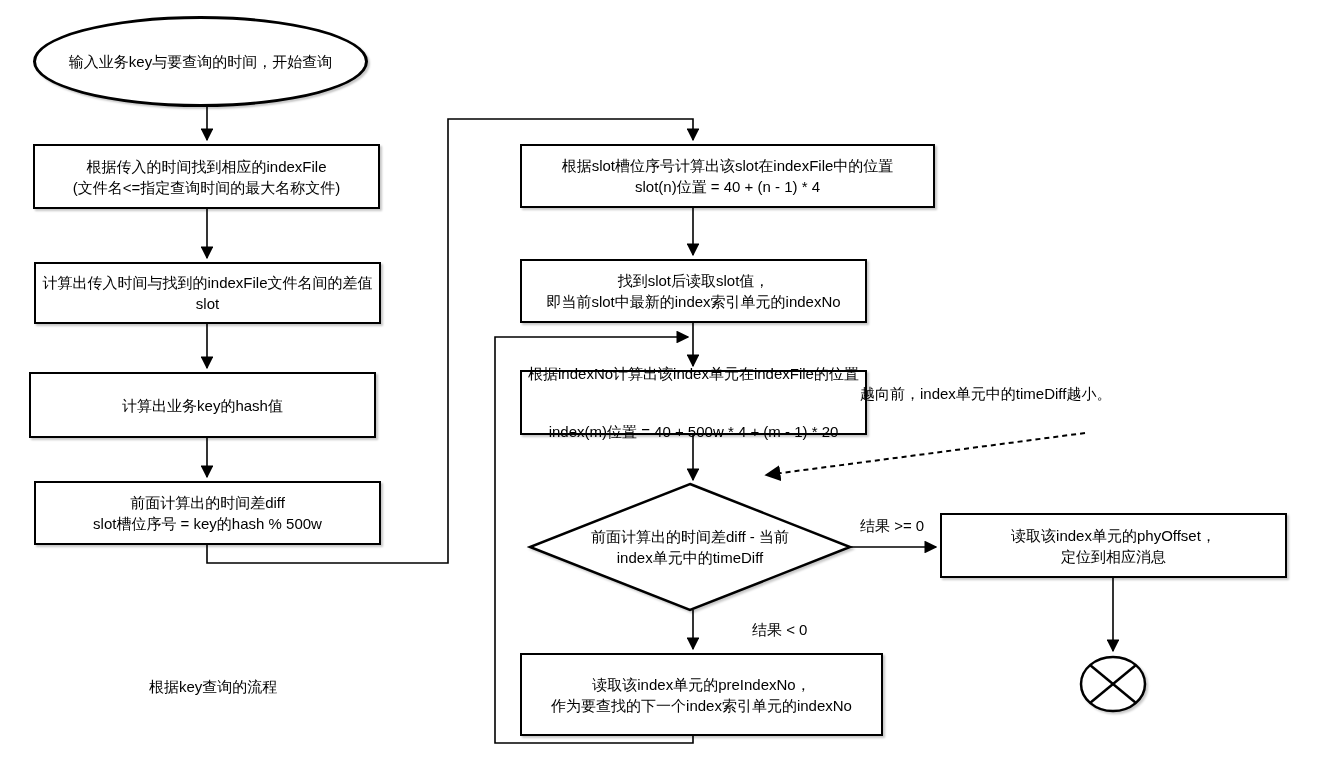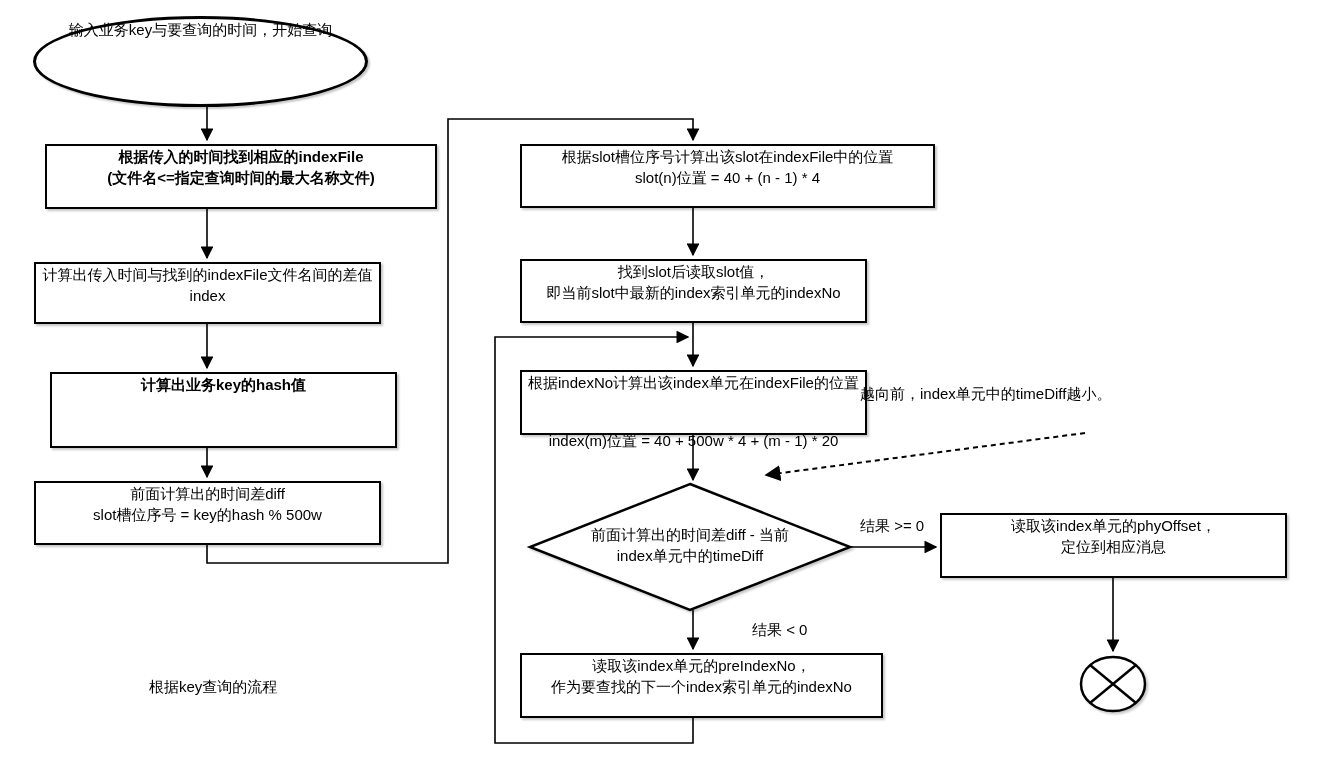--- a/index.html
+++ b/index.html
@@ -20,21 +20,21 @@
     position: absolute;
     left: 0; top: 0;
     width: 1317px;
     height: 758px;
   }
   .node {
     position: absolute;
     box-sizing: border-box;
     display: flex;
     flex-direction: column;
-    justify-content: flex-start;
+    justify-content: center;
     align-items: center;
     text-align: center;
     font-size: 15px;
     line-height: 21px;
     color: #000000;
     white-space: nowrap;
   }
   .rect {
     background: #ffffff;
     border: 2px solid #000000;
@@ -97,31 +97,31 @@
       <ellipse cx="1113" cy="684" rx="32" ry="27" fill="#ffffff" stroke="#000000" stroke-width="2.5"></ellipse>
       <line x1="1090" y1="665" x2="1136" y2="703" stroke="#000000" stroke-width="2.5"></line>
       <line x1="1136" y1="665" x2="1090" y2="703" stroke="#000000" stroke-width="2.5"></line>
     </g>
   </svg>
 
   <div class="node ellipse" style="left:33px; top:16px; width:335px; height:91px;">
     <div>输入业务key与要查询的时间，开始查询</div>
   </div>
 
-  <div class="node rect" style="left:45px; top:144px; width:392px; height:65px;font-weight:bold;">
+  <div class="node rect" style="left:33px; top:144px; width:347px; height:65px;">
     <div>根据传入的时间找到相应的indexFile</div>
     <div>(文件名&lt;=指定查询时间的最大名称文件)</div>
   </div>
 
   <div class="node rect" style="left:34px; top:262px; width:347px; height:62px;">
     <div>计算出传入时间与找到的indexFile文件名间的差值</div>
-    <div>index</div>
+    <div>slot</div>
   </div>
 
-  <div class="node rect" style="left:50px; top:372px; width:347px; height:76px;font-weight:bold;">
+  <div class="node rect" style="left:29px; top:372px; width:347px; height:66px;">
     <div>计算出业务key的hash值</div>
   </div>
 
   <div class="node rect" style="left:34px; top:481px; width:347px; height:64px;">
     <div>前面计算出的时间差diff</div>
     <div>slot槽位序号 = key的hash % 500w</div>
   </div>
 
   <div class="node rect" style="left:520px; top:144px; width:415px; height:64px;">
     <div>根据slot槽位序号计算出该slot在indexFile中的位置</div>
@@ -136,21 +136,21 @@
   <div class="node rect" style="left:520px; top:370px; width:347px; height:65px;gap:37px;">
     <div>根据indexNo计算出该index单元在indexFile的位置</div>
     <div>index(m)位置 = 40 + 500w * 4 + (m - 1) * 20</div>
   </div>
 
   <div class="node" style="left:530px; top:524px; width:320px; height:46px;">
     <div>前面计算出的时间差diff - 当前</div>
     <div>index单元中的timeDiff</div>
   </div>
 
-  <div class="node rect" style="left:520px; top:653px; width:363px; height:65px;">
+  <div class="node rect" style="left:520px; top:653px; width:363px; height:83px;">
     <div>读取该index单元的preIndexNo，</div>
     <div>作为要查找的下一个index索引单元的indexNo</div>
   </div>
 
   <div class="node rect" style="left:940px; top:513px; width:347px; height:65px;">
     <div>读取该index单元的phyOffset，</div>
     <div>定位到相应消息</div>
   </div>
 
   <div class="floating" style="left:860px; top:516px;">结果 &gt;= 0</div>

